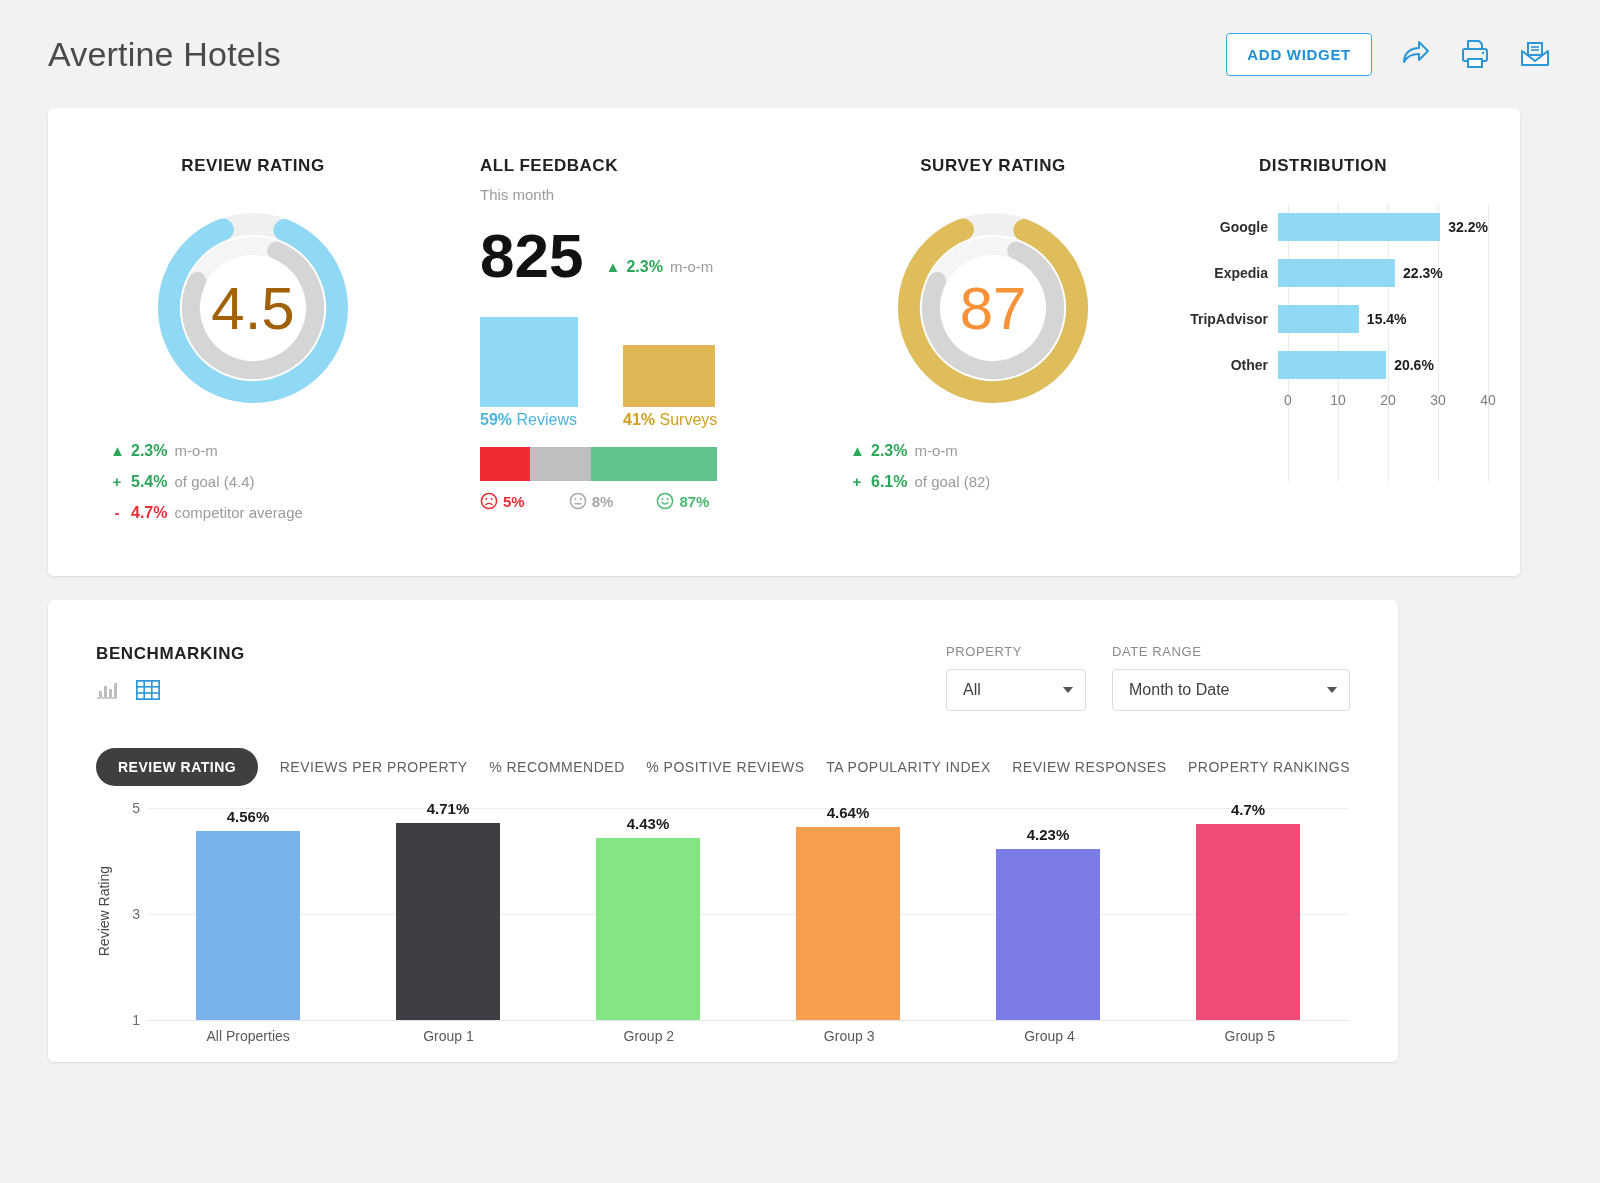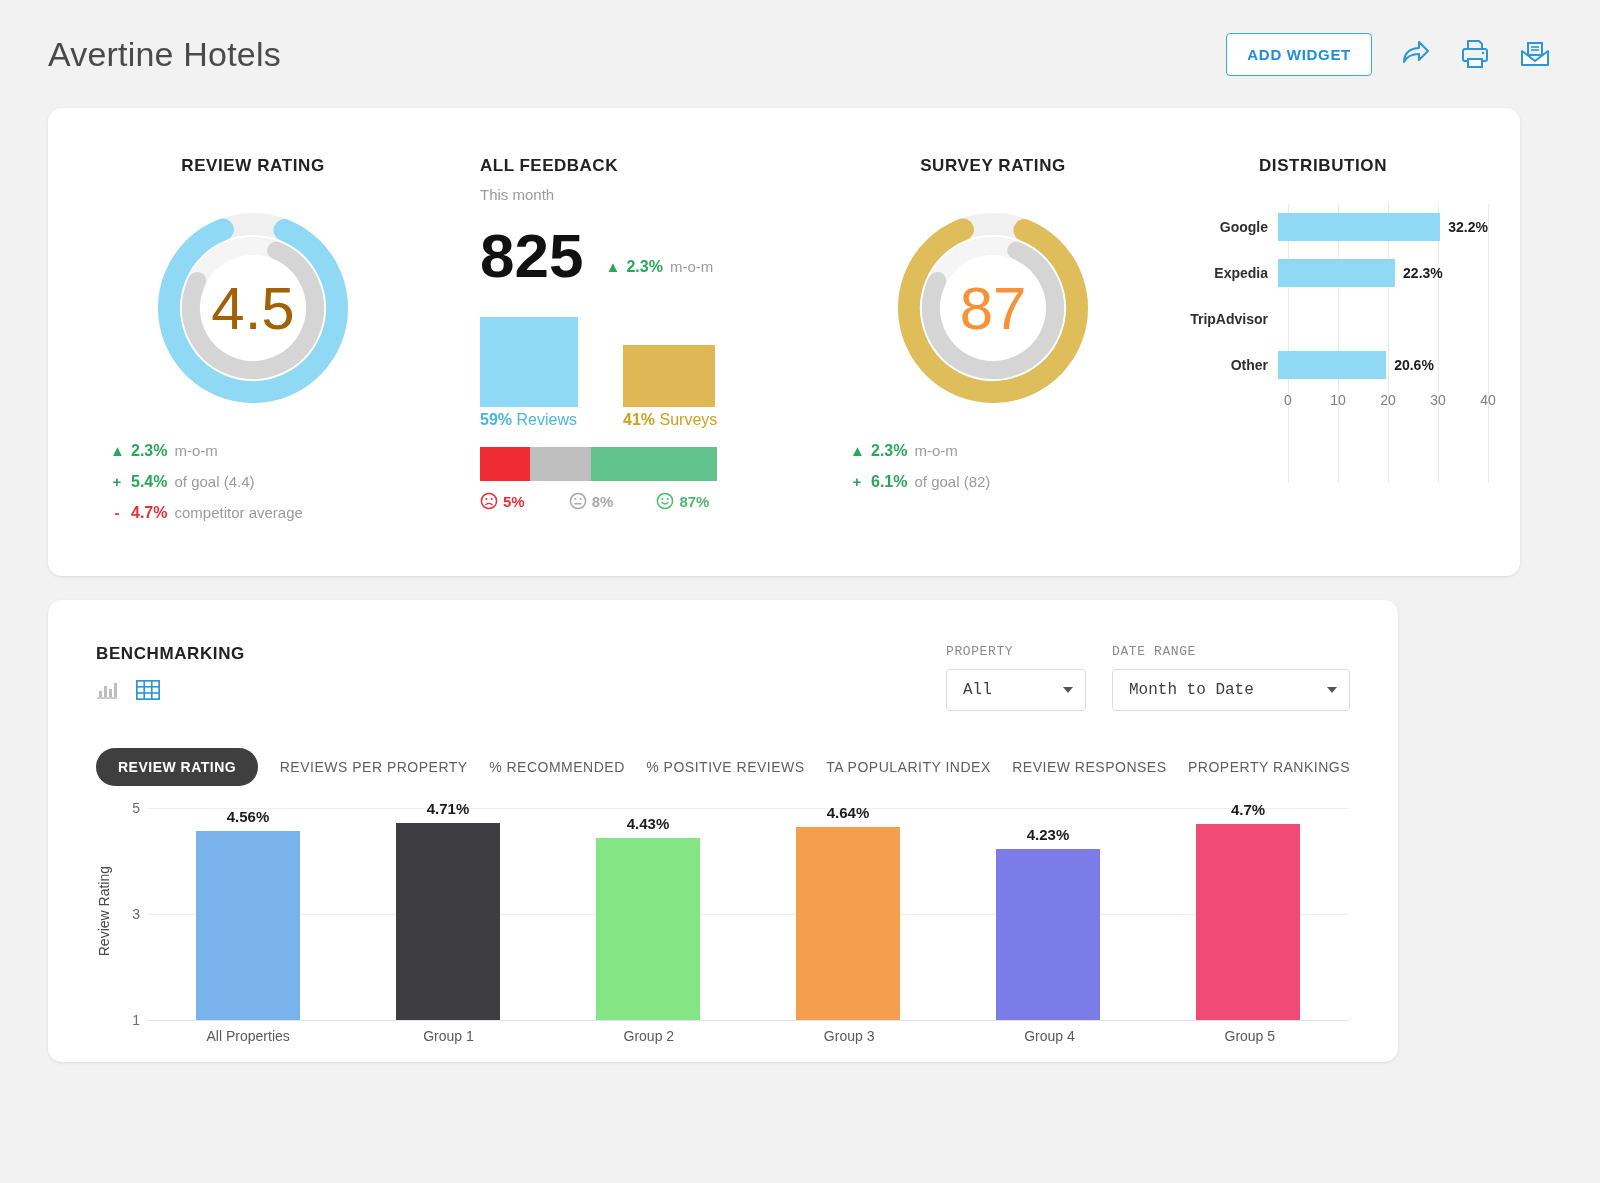--- a/index.html
+++ b/index.html
@@ -26,21 +26,21 @@
   .add-widget-btn {
     border: 1px solid #3aa7e8; border-radius: 4px; background: #ffffff;
     color: #1f90d8; font-size: 15px; font-weight: 700; letter-spacing: 0.7px;
     padding: 12px 20px; cursor: pointer; font-family: "Liberation Sans", sans-serif;
   }
   .hicon { width: 34px; height: 34px; display: block; cursor: pointer; }
   .hicon svg { display: block; }
 
   
   .card {
-    position: absolute; background: #ffffff; border-radius: 14px;
+    position: absolute; background: #ffffff; border-radius: 6px;
     box-shadow: 0 1px 3px rgba(0,0,0,0.10);
   }
   #top-card { left: 48px; top: 108px; width: 1472px; height: 468px; }
   #bench-card { left: 48px; top: 600px; width: 1350px; height: 462px; }
 
   .widget-title {
     font-size: 17px; font-weight: 700; color: #222; letter-spacing: 0.6px;
     text-align: center;
   }
 
@@ -116,21 +116,21 @@
   .dist-gl { position: absolute; top: 0; bottom: 0; width: 1px; background: #eaeaea; }
   .dist-axis { position: relative; height: 22px; margin-left: 130px; }
   .dist-tick { position: absolute; top: 4px; font-size: 14px; color: #808080; transform: translateX(-50%); }
 
   
   .bm-header { position: absolute; left: 48px; top: 44px; }
   .bm-title { font-size: 17px; font-weight: 700; color: #222; letter-spacing: 0.6px; }
   .bm-viewicons { display: flex; gap: 18px; margin-top: 16px; align-items: center; }
   .bm-viewicon { cursor: pointer; display: block; }
 
-  .bm-filters { position: absolute; right: 48px; top: 44px; display: flex; gap: 26px; font-family: Liberation Mono, monospace; }
+  .bm-filters { position: absolute; right: 48px; top: 44px; display: flex; gap: 26px; }
   .filter { display: flex; flex-direction: column; }
   .filter-label { font-size: 13px; color: #8a8a8a; letter-spacing: 0.6px; margin-bottom: 10px; }
   .select-box {
     border: 1px solid #dcdcdc; border-radius: 4px; background: #fff;
     height: 42px; display: flex; align-items: center; justify-content: space-between;
     padding: 0 12px 0 16px; cursor: pointer;
   }
   #property-select { width: 140px; }
   #daterange-select { width: 238px; }
   .select-value { font-size: 16px; color: #3e3e3e; }
@@ -342,20 +342,24 @@
             </div>
             <div class="dist-row">
               <div class="dist-label">Expedia</div>
               <div class="dist-track">
                 <div class="dist-bar" style="width: 55.75%; background: rgb(143, 217, 245);"></div>
                 <span class="dist-val">22.3%</span>
               </div>
             </div>
             <div class="dist-row">
               <div class="dist-label">TripAdvisor</div>
+              <div class="dist-track">
+                <div class="dist-bar" style="width: 38.5%; background: rgb(143, 217, 245);"></div>
+                <span class="dist-val">15.4%</span>
+              </div>
             </div>
             <div class="dist-row">
               <div class="dist-label">Other</div>
               <div class="dist-track">
                 <div class="dist-bar" style="width: 51.5%; background: rgb(143, 217, 245);"></div>
                 <span class="dist-val">20.6%</span>
               </div>
             </div>
           </div>
         <div class="dist-axis" id="dist-axis">

